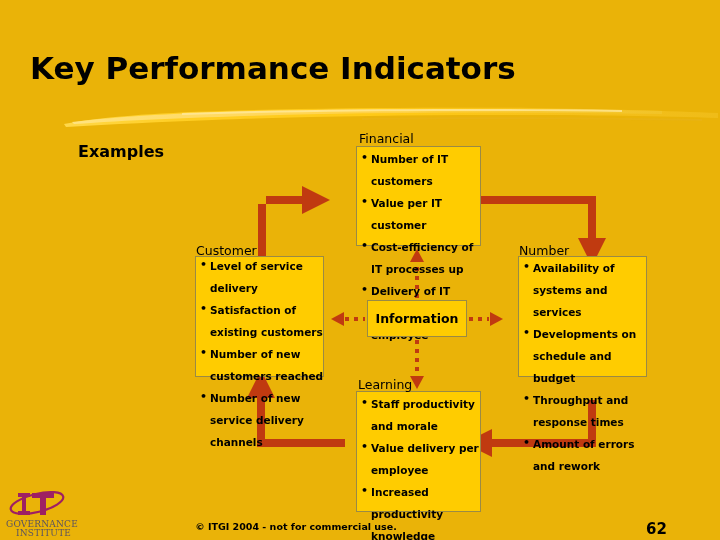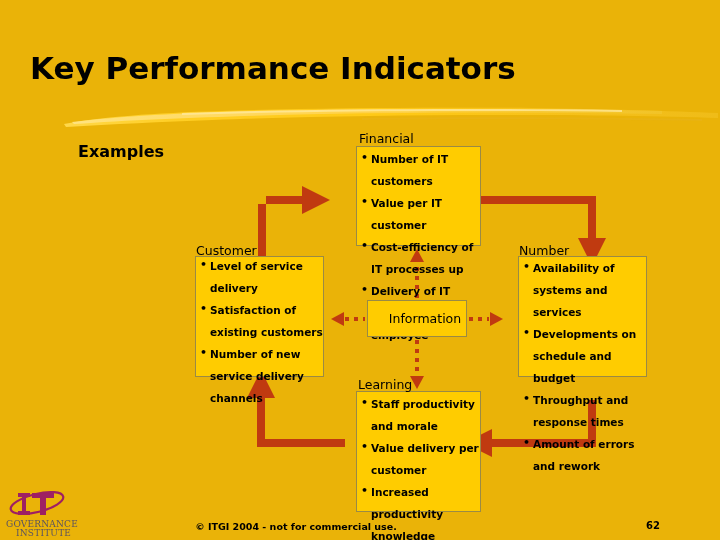--- a/index.html
+++ b/index.html
@@ -100,23 +100,22 @@
     width: 100px; height: 37px;
     background: #FFCC00;
     border: 1px solid #9a8a45;
     z-index: 6;
     display: flex;
     align-items: center;
     justify-content: center;
   }
   .info-box span {
     font-size: 12.5px;
-    font-weight: normal;
-    color: #000000;
-    padding-left: 16px;
+    font-weight: bold;
+    color: #000000;
   }
 
   
   .logo {
     position: absolute;
     left: 4px; top: 488px;
     width: 74px; height: 50px;
   }
   .logo svg { display:block; }
 
@@ -125,21 +124,21 @@
     left: 0px; top: 521px;
     width: 592px;
     text-align: center;
     font-size: 9.5px;
     font-weight: bold;
     color: #000000;
   }
   .page-number {
     position: absolute;
     left: 646px; top: 520px;
-    font-size: 10px;
+    font-size: 15px;
     font-weight: bold;
     color: #000000;
   }
 </style>
 </head>
 <body>
 
 <div id="slide">
 
   <div class="slide-title">Key Performance Indicators</div>
@@ -218,41 +217,42 @@
       <div class="kpi-item">Delivery of IT value per employee</div>
     </div>
   </div>
 
   <div class="kpi-group">
     <div class="kpi-heading" style="left:196px; top:243px;">Customer</div>
     <div class="kpi-box" style="left:195px; top:256px; width:129px; height:121px;"></div>
     <div class="kpi-list" style="left:195px; top:253px; width:133px;">
       <div class="kpi-item">Level of service delivery</div>
       <div class="kpi-item">Satisfaction of existing customers</div>
+      <div class="kpi-item">Number of new customers reached</div>
       <div class="kpi-item">Number of new service delivery channels</div>
     </div>
   </div>
 
   <div class="kpi-group">
     <div class="kpi-heading" style="left:519px; top:243px;">Number</div>
     <div class="kpi-box" style="left:518px; top:256px; width:129px; height:121px;"></div>
     <div class="kpi-list" style="left:518px; top:255px; width:133px;">
       <div class="kpi-item">Availability of systems and services</div>
       <div class="kpi-item">Developments on schedule and budget</div>
       <div class="kpi-item">Throughput and response times</div>
       <div class="kpi-item">Amount of errors and rework</div>
     </div>
   </div>
 
   <div class="kpi-group">
     <div class="kpi-heading" style="left:358px; top:377px;">Learning</div>
     <div class="kpi-box" style="left:356px; top:391px; width:125px; height:121px;"></div>
     <div class="kpi-list" style="left:356px; top:391px; width:130px;">
       <div class="kpi-item">Staff productivity and morale</div>
-      <div class="kpi-item">Value delivery per customer</div>
+      <div class="kpi-item">Value delivery per employee</div>
       <div class="kpi-item">Increased productivity knowledge</div>
     </div>
   </div>
 
   <div class="info-box">
     <span>Information</span>
   </div>
 
   <div class="logo">
     <svg width="74" height="50" viewBox="0 0 74 50" xmlns="http://www.w3.org/2000/svg">

